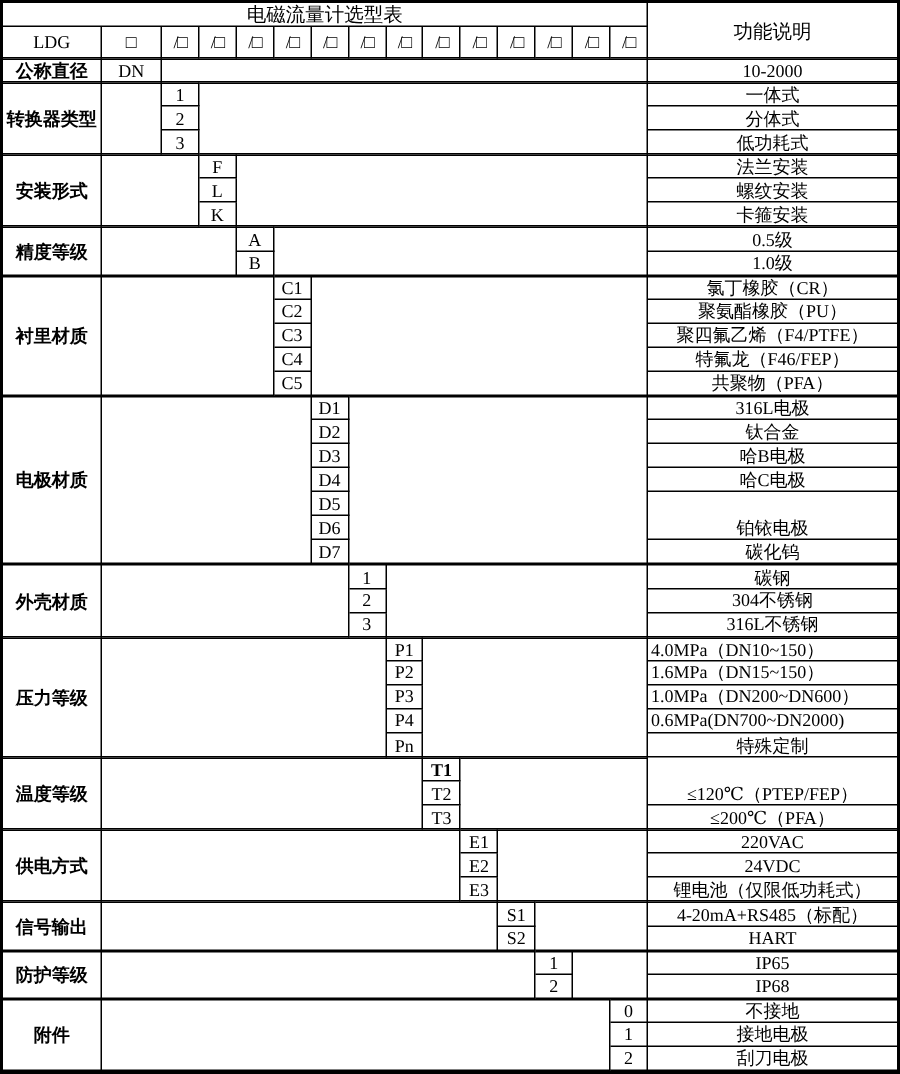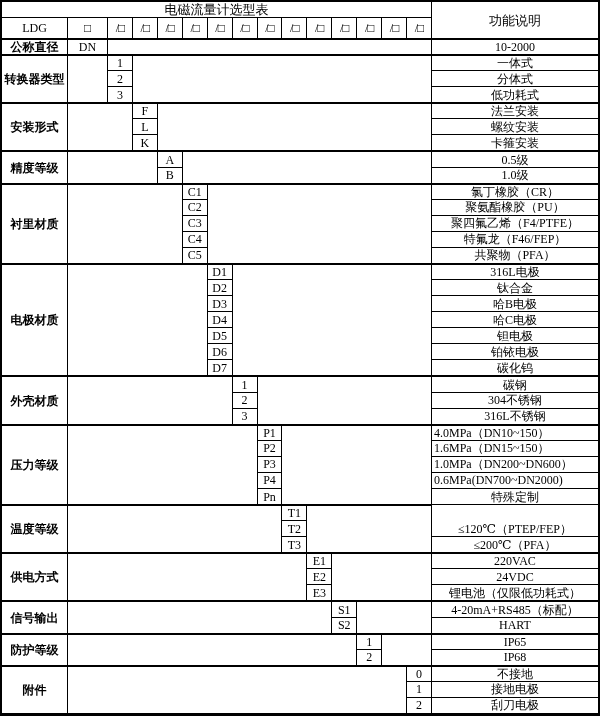--- a/index.html
+++ b/index.html
@@ -94,21 +94,20 @@
     <div class="cell cat-top" style="grid-area: 17 / 2 / span 7 / span 5;"></div>
     <div class="cell code-cell cat-top" style="grid-area: 17 / 7 / span 1 / span 1;">D1</div>
     <div class="cell desc-cell no-right cat-top" style="grid-area: 17 / 16 / span 1 / span 1;">316L电极</div>
     <div class="cell code-cell" style="grid-area: 18 / 7 / span 1 / span 1;">D2</div>
     <div class="cell desc-cell no-right" style="grid-area: 18 / 16 / span 1 / span 1;">钛合金</div>
     <div class="cell code-cell" style="grid-area: 19 / 7 / span 1 / span 1;">D3</div>
     <div class="cell desc-cell no-right" style="grid-area: 19 / 16 / span 1 / span 1;">哈B电极</div>
     <div class="cell code-cell" style="grid-area: 20 / 7 / span 1 / span 1;">D4</div>
     <div class="cell desc-cell no-right" style="grid-area: 20 / 16 / span 1 / span 1;">哈C电极</div>
     <div class="cell code-cell" style="grid-area: 21 / 7 / span 1 / span 1;">D5</div>
-    <div class="cell desc-cell no-right" style="grid-area: 21 / 16 / span 1 / span 1;">钽电极</div>
     <div class="cell code-cell" style="grid-area: 22 / 7 / span 1 / span 1;">D6</div>
     <div class="cell desc-cell no-right" style="grid-area: 22 / 16 / span 1 / span 1;">铂铱电极</div>
     <div class="cell code-cell" style="grid-area: 23 / 7 / span 1 / span 1; text-align: right;">D7</div>
     <div class="cell desc-cell no-right" style="grid-area: 23 / 16 / span 1 / span 1;">碳化钨</div>
     <div class="cell cat-top" style="grid-area: 17 / 8 / span 7 / span 8;"></div>
     <div class="cell label-cell cat-top" style="grid-area: 24 / 1 / span 3 / span 1;">外壳材质</div>
     <div class="cell cat-top" style="grid-area: 24 / 2 / span 3 / span 6;"></div>
     <div class="cell code-cell cat-top" style="grid-area: 24 / 8 / span 1 / span 1;">1</div>
     <div class="cell desc-cell no-right cat-top" style="grid-area: 24 / 16 / span 1 / span 1;">碳钢</div>
     <div class="cell code-cell" style="grid-area: 25 / 8 / span 1 / span 1;">2</div>
@@ -124,21 +123,21 @@
     <div class="cell desc-cell no-right left-align" style="grid-area: 28 / 16 / span 1 / span 1;">1.6MPa（DN15~150）</div>
     <div class="cell code-cell" style="grid-area: 29 / 9 / span 1 / span 1;">P3</div>
     <div class="cell desc-cell no-right left-align" style="grid-area: 29 / 16 / span 1 / span 1;">1.0MPa（DN200~DN600）</div>
     <div class="cell code-cell" style="grid-area: 30 / 9 / span 1 / span 1;">P4</div>
     <div class="cell desc-cell no-right left-align" style="grid-area: 30 / 16 / span 1 / span 1;">0.6MPa(DN700~DN2000)</div>
     <div class="cell code-cell" style="grid-area: 31 / 9 / span 1 / span 1;">Pn</div>
     <div class="cell desc-cell no-right" style="grid-area: 31 / 16 / span 1 / span 1;">特殊定制</div>
     <div class="cell cat-top" style="grid-area: 27 / 10 / span 5 / span 6;"></div>
     <div class="cell label-cell cat-top" style="grid-area: 32 / 1 / span 3 / span 1;">温度等级</div>
     <div class="cell cat-top" style="grid-area: 32 / 2 / span 3 / span 8;"></div>
-    <div class="cell code-cell cat-top" style="grid-area: 32 / 10 / span 1 / span 1;">T1</div>
+    <div class="cell code-cell cat-top" style="grid-area: 32 / 10 / span 1 / span 1; font-weight: bold;">T1</div>
     <div class="cell code-cell" style="grid-area: 33 / 10 / span 1 / span 1;">T2</div>
     <div class="cell desc-cell no-right" style="grid-area: 33 / 16 / span 1 / span 1;">≤120℃（PTEP/FEP）</div>
     <div class="cell code-cell" style="grid-area: 34 / 10 / span 1 / span 1;">T3</div>
     <div class="cell desc-cell no-right" style="grid-area: 34 / 16 / span 1 / span 1;">≤200℃（PFA）</div>
     <div class="cell cat-top" style="grid-area: 32 / 11 / span 3 / span 5;"></div>
     <div class="cell label-cell cat-top" style="grid-area: 35 / 1 / span 3 / span 1;">供电方式</div>
     <div class="cell cat-top" style="grid-area: 35 / 2 / span 3 / span 9;"></div>
     <div class="cell code-cell cat-top" style="grid-area: 35 / 11 / span 1 / span 1;">E1</div>
     <div class="cell desc-cell no-right cat-top" style="grid-area: 35 / 16 / span 1 / span 1;">220VAC</div>
     <div class="cell code-cell" style="grid-area: 36 / 11 / span 1 / span 1;">E2</div>

